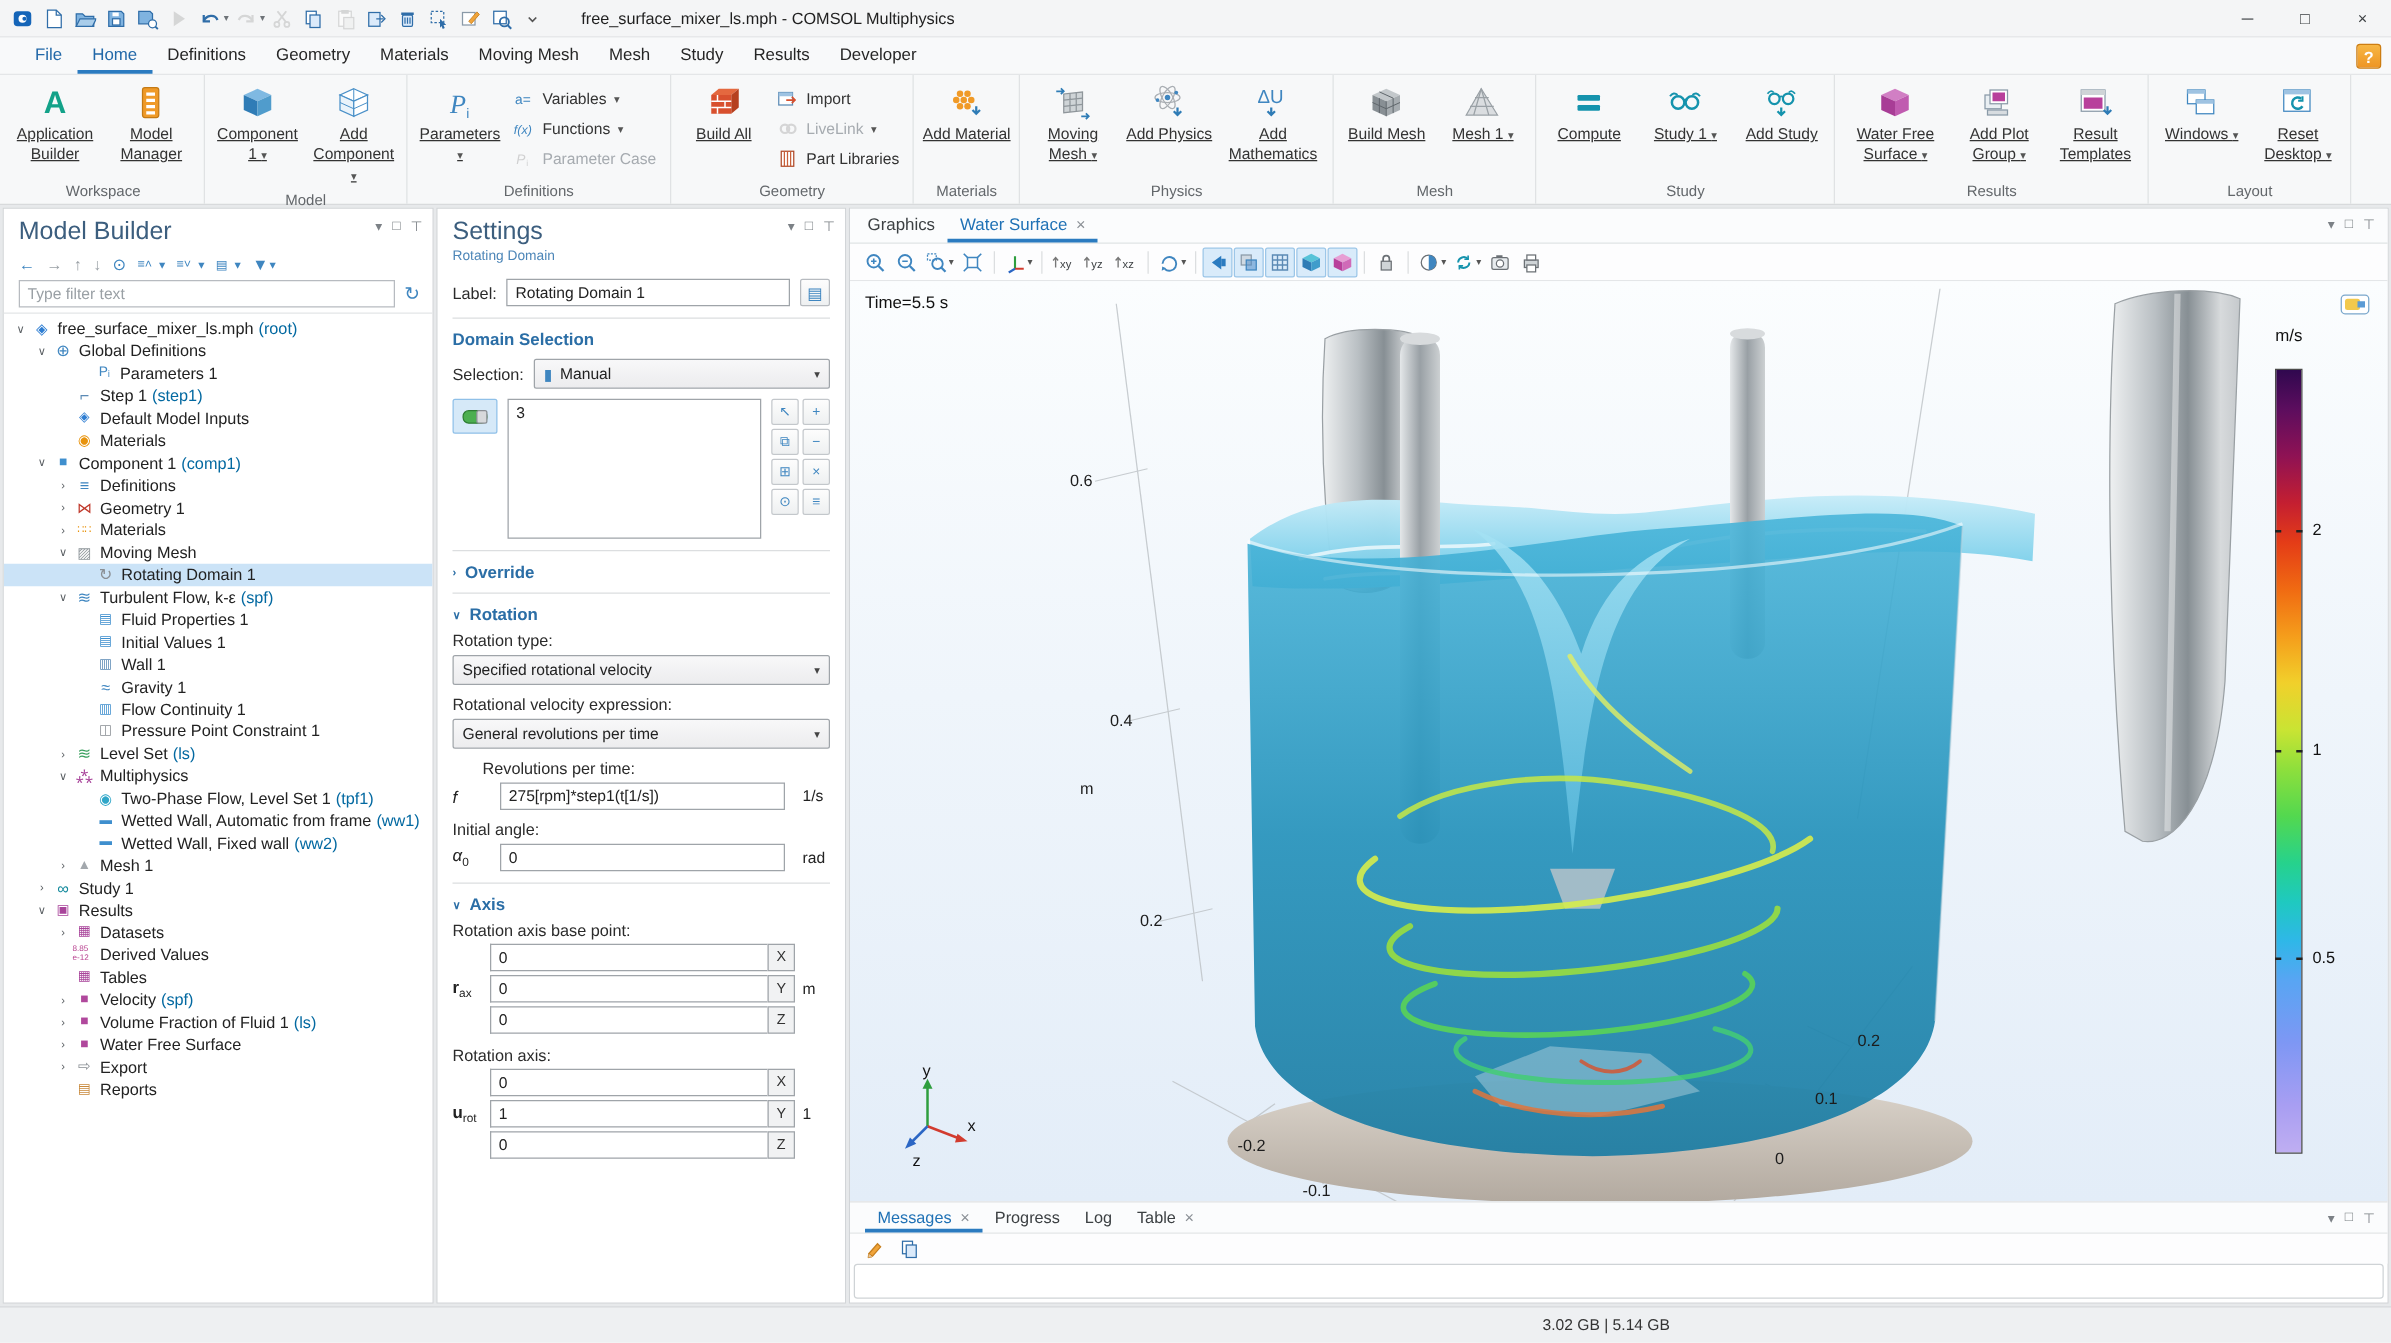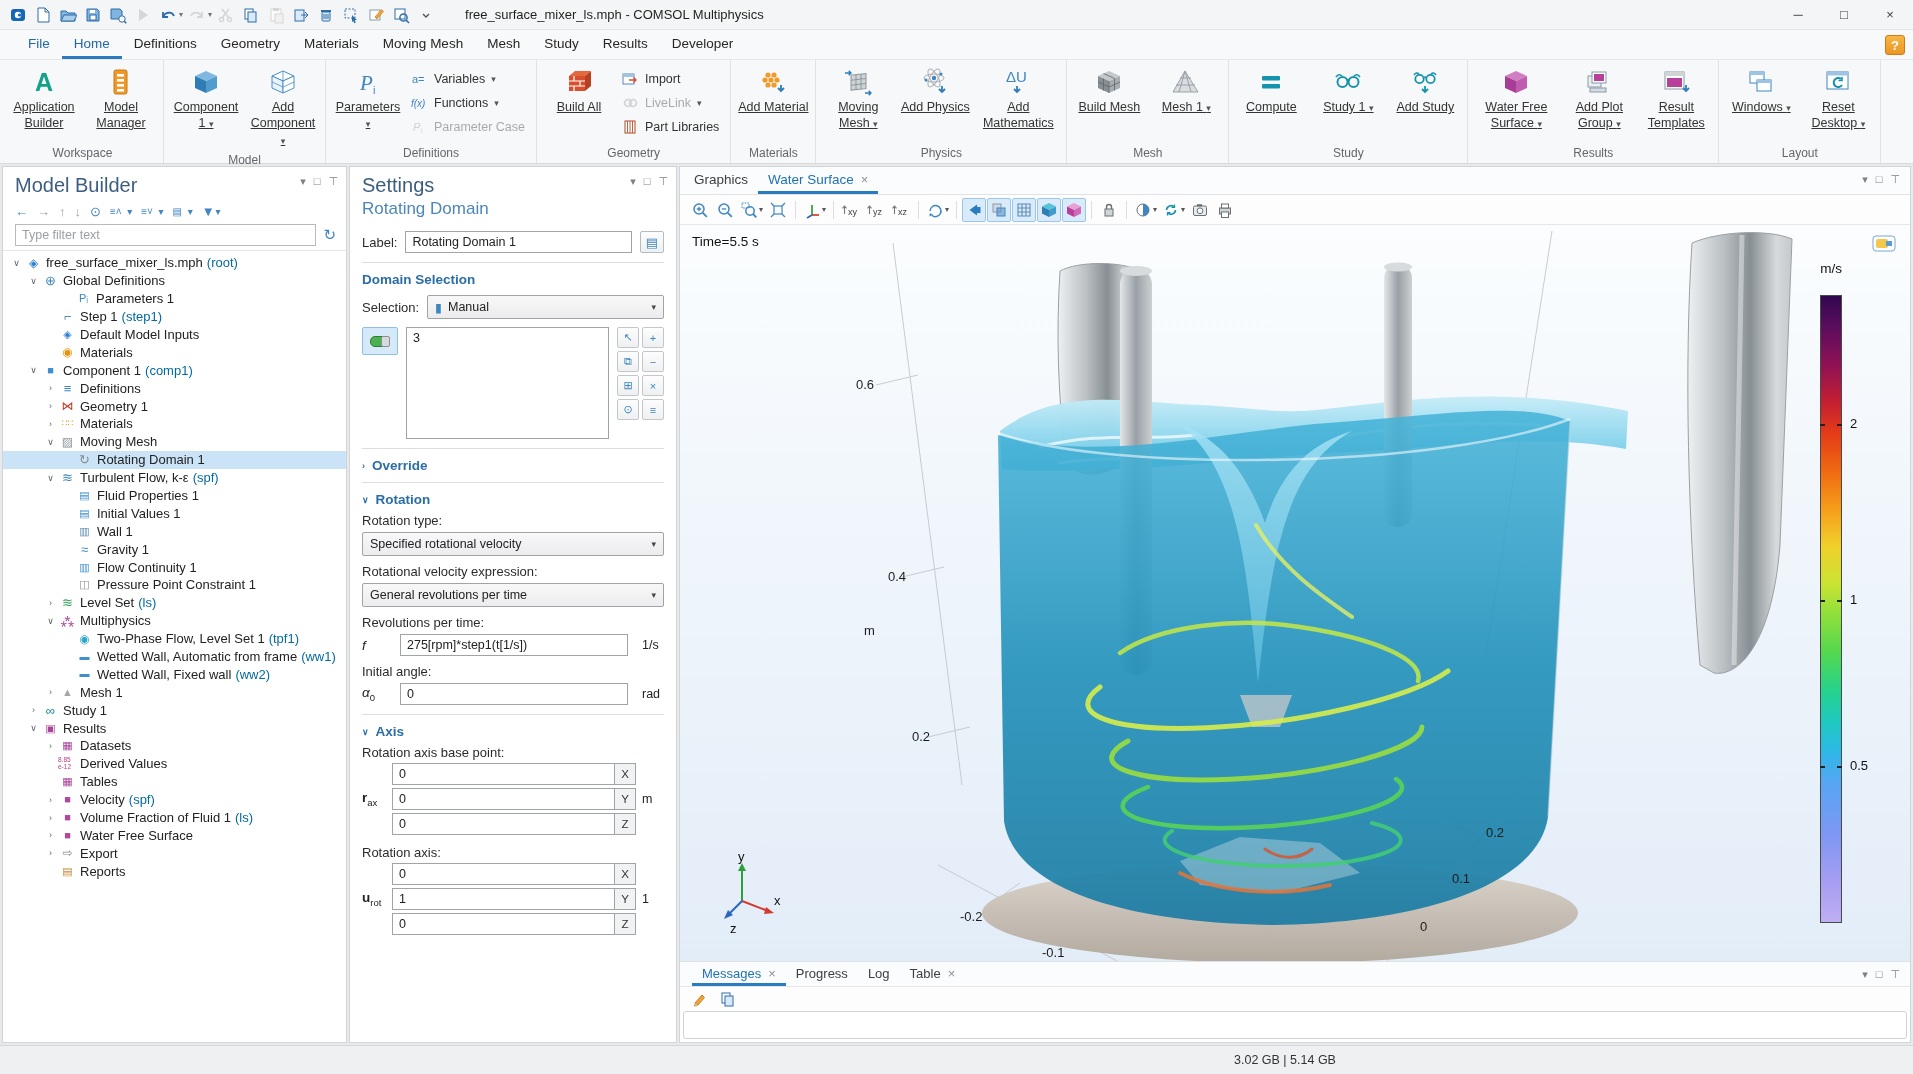--- a/index.html
+++ b/index.html
@@ -41,21 +41,21 @@
 
   
   .main { height:881px; display:flex; }
   .panel { background:#fff; border:1px solid #d2d5d8; }
 
   
   .mb-outer { width:348px; padding:2px 1px 2px 2px; }
   .model-builder { height:100%; display:flex; flex-direction:column; position:relative; }
   .panel-head { padding:7px 10px 0 12px; position:relative; }
   .panel-title { font-size:20px; color:#3c5e7e; font-weight:400; }
-  .panel-sub { font-size:17px; color:#4d86b8; margin-top:2px; }
+  .panel-sub { font-size:11px; color:#4d86b8; margin-top:2px; }
   .head-icons { position:absolute; right:8px; top:8px; display:flex; gap:8px; color:#7c8186; font-size:11px; }
   .mb-toolbar { display:flex; align-items:center; gap:9px; padding:7px 12px 5px 12px; }
   .mbt { color:#3f86c0; font-size:13px; display:flex; align-items:center; gap:1px; }
   .mbt.gray { color:#9aa0a5; }
   .mbt .small { font-size:10px; }
   .mb-filter-row { display:flex; align-items:center; gap:7px; padding:0 10px 4px 12px; }
   .mb-filter { flex:1; height:22px; border:1px solid #b7bbc0; background:#fff; padding:0 6px; font-size:12.5px; font-family:inherit; color:#333; }
   .mb-filter::placeholder { color:#9aa0a5; }
   .refresh-char { color:#3f86c0; font-size:15px; }
   .tree { flex:1; border-top:1px solid #e4e6e8; padding-top:3px; overflow:hidden; }
@@ -880,21 +880,21 @@
         <div class="flabel" style="margin-top:6px;">Rotation type:</div>
         <div class="dropdown dd-block">
           <span>Specified rotational velocity</span>
           <span class="dd-arrow">▾</span>
         </div>
         <div class="flabel" style="margin-top:8px;">Rotational velocity expression:</div>
         <div class="dropdown dd-block">
           <span>General revolutions per time</span>
           <span class="dd-arrow">▾</span>
         </div>
-        <div class="flabel" style="margin-top:8px;">Revolutions per time:</div>
+        <div class="flabel" style="margin-top:8px;margin-left:24px;">Revolutions per time:</div>
         <div class="frow" style="margin-top:4px;">
           <span class="sym">f</span>
           <div class="tinput">275[rpm]*step1(t[1/s])</div>
           <span class="unit">1/s</span>
         </div>
         <div class="flabel" style="margin-top:8px;">Initial angle:</div>
         <div class="frow" style="margin-top:4px;">
           <span class="sym"><span>α</span><sub>0</sub></span>
           <div class="tinput">0</div>
           <span class="unit">rad</span>
@@ -1201,21 +1201,21 @@
               <rect x="1" y="1" width="22" height="15" rx="3" fill="#fff" stroke="#7aa7cc"></rect>
               <rect x="4" y="4" width="12" height="9" rx="2" fill="#f2c94c"></rect>
               <rect x="14" y="6" width="6" height="5" fill="#5b9bd5"></rect>
             </svg>
         </span>
 
         <span class="cv-label" style="left:176px;top:152px;">0.6</span>
         <span class="cv-label" style="left:208px;top:344px;">0.4</span>
         <span class="cv-label" style="left:184px;top:398px;">m</span>
         <span class="cv-label" style="left:232px;top:504px;">0.2</span>
-        <span class="cv-label" style="left:280px;top:684px;">-0.2</span>
+        <span class="cv-label" style="left:310px;top:684px;">-0.2</span>
         <span class="cv-label" style="left:362px;top:720px;">-0.1</span>
         <span class="cv-label" style="left:806px;top:600px;">0.2</span>
         <span class="cv-label" style="left:772px;top:646px;">0.1</span>
         <span class="cv-label" style="left:740px;top:694px;">0</span>
 
         <svg style="position:absolute;left:36px;top:628px;" width="70" height="84" viewBox="0 0 70 84">
           <path d="M26,48 L26,16" stroke="#2e9e3e" stroke-width="2"></path>
             <path d="M26,10 l-4,8 8,0 z" fill="#2e9e3e"></path>
           <path d="M26,48 L52,58" stroke="#d23b2e" stroke-width="2"></path>
             <path d="M58,60 l-8,-6 -2,7 z" fill="#d23b2e"></path>

